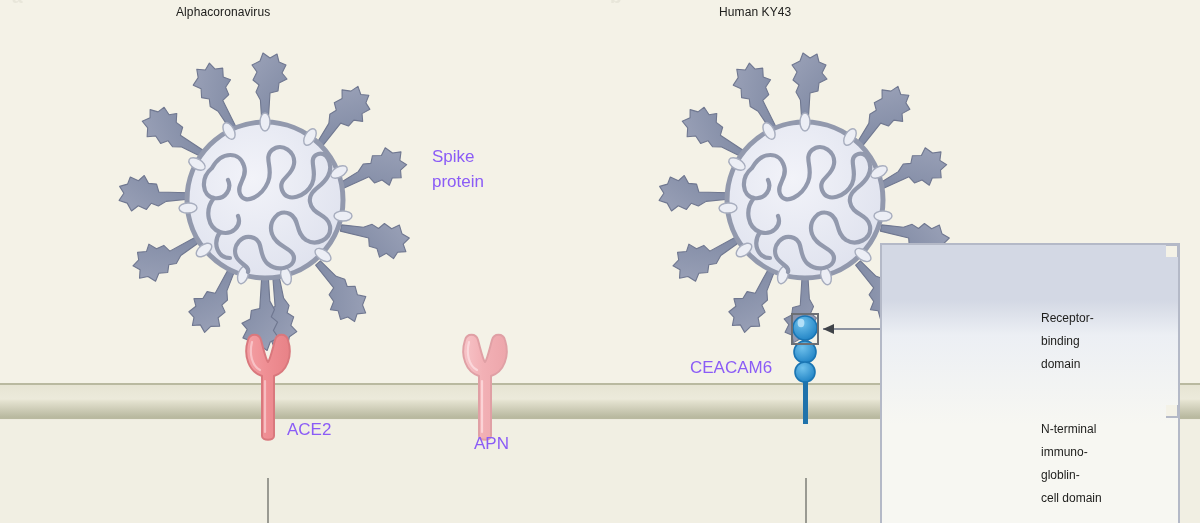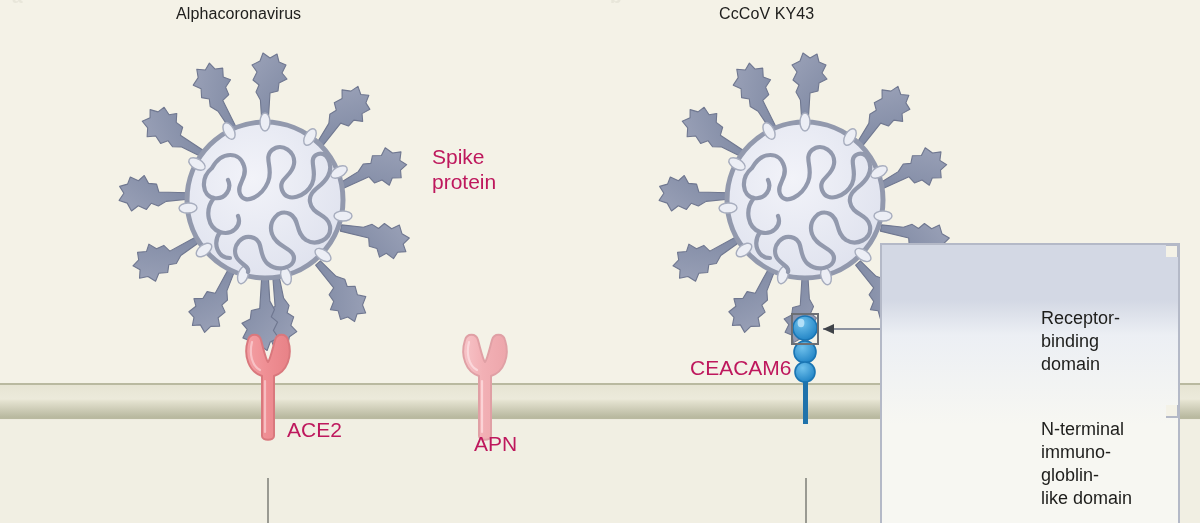--- a/index.html
+++ b/index.html
@@ -27,21 +27,21 @@
     font-weight: bold;
     color: #e8e6da;
     letter-spacing: 0;
   }
   .panel-letter.a { left: 12px; }
   .panel-letter.b { left: 610px; }
 
   
   .virus-title {
     position: absolute;
-    font-size: 16px;
+    font-size: 12px;
     color: #20201e;
     white-space: nowrap;
     letter-spacing: .1px;
   }
   #title-alpha { left: 176px; top: 5px; }
   #title-cccov { left: 719px; top: 5px; }
 
   
   .membrane {
     position: absolute;
@@ -61,23 +61,23 @@
     left: 0;
     top: 420px;
     width: 1200px;
     height: 103px;
     background: #f1efe3;
   }
 
   
   .label {
     position: absolute;
-    font-size: 21px;
+    font-size: 17px;
     line-height: 25px;
-    color: #be185d;
+    color: #8b5cf6;
     white-space: pre-line;
   }
   #label-spike { left: 432px; top: 144px; }
   #label-human-cell { left: 14px; top: 430px; }
   #label-ace2 { left: 287px; top: 417px; }
   #label-apn { left: 474px; top: 431px; text-align: center; }
   #label-ceacam6 { left: 690px; top: 355px; }
 
   
   .guide-line {
@@ -111,21 +111,21 @@
     height: 13px;
     border: 2px solid #b4b9c7;
     background: #f4f2e7;
     box-sizing: border-box;
   }
   #inset-corner-tr { right: -1px; top: -1px; border-left: none; border-bottom: none;}
   #inset-corner-br { right: -1px; top: 160px; border-left: none; border-top: none;}
 
   .inset-label {
     position: absolute;
-    font-size: 18px;
+    font-size: 12px;
     line-height: 23px;
     color: #1d1d1b;
     white-space: pre-line;
     z-index: 6;
   }
   #inset-label-rbd { left: 159px; top: 62px; }
   #inset-label-ntd { left: 159px; top: 173px; }
 
   
   #highlight-square {
@@ -436,35 +436,35 @@
 
     <g fill="none" stroke="#9aa0ad" stroke-width="1.4">
       <path d="M 1002,295 C 1012,289 1016,300 1026,294 C 1034,289 1040,297 1050,292
                C 1060,287 1064,296 1074,290 C 1082,285 1090,293 1100,288
                C 1110,283 1116,291 1126,286 C 1136,281 1144,289 1152,284"></path>
       <path d="M 1002,295 C 996,300 988,296 982,303 C 976,310 968,308 962,314"></path>
     </g>
   </svg>
 
   <div class="virus-title" id="title-alpha">Alphacoronavirus</div>
-  <div class="virus-title" id="title-cccov">CcCoV KY43</div>
+  <div class="virus-title" id="title-cccov">Human KY43</div>
 
   <div class="label" id="label-spike">Spike
 protein</div>
   <div class="label" id="label-ace2">ACE2</div>
   <div class="label" id="label-apn">APN</div>
   <div class="label" id="label-ceacam6">CEACAM6</div>
 
   <div id="highlight-square"></div>
 
   <div id="inset-box">
     <div class="inset-corner" id="inset-corner-tr"></div>
     <div class="inset-corner" id="inset-corner-br"></div>
     <div class="inset-label" id="inset-label-rbd">Receptor-
 binding
 domain</div>
     <div class="inset-label" id="inset-label-ntd">N-terminal
 immuno-
 globlin-
-like domain</div>
+cell domain</div>
   </div>
 
 </div>
 
 </body></html>

